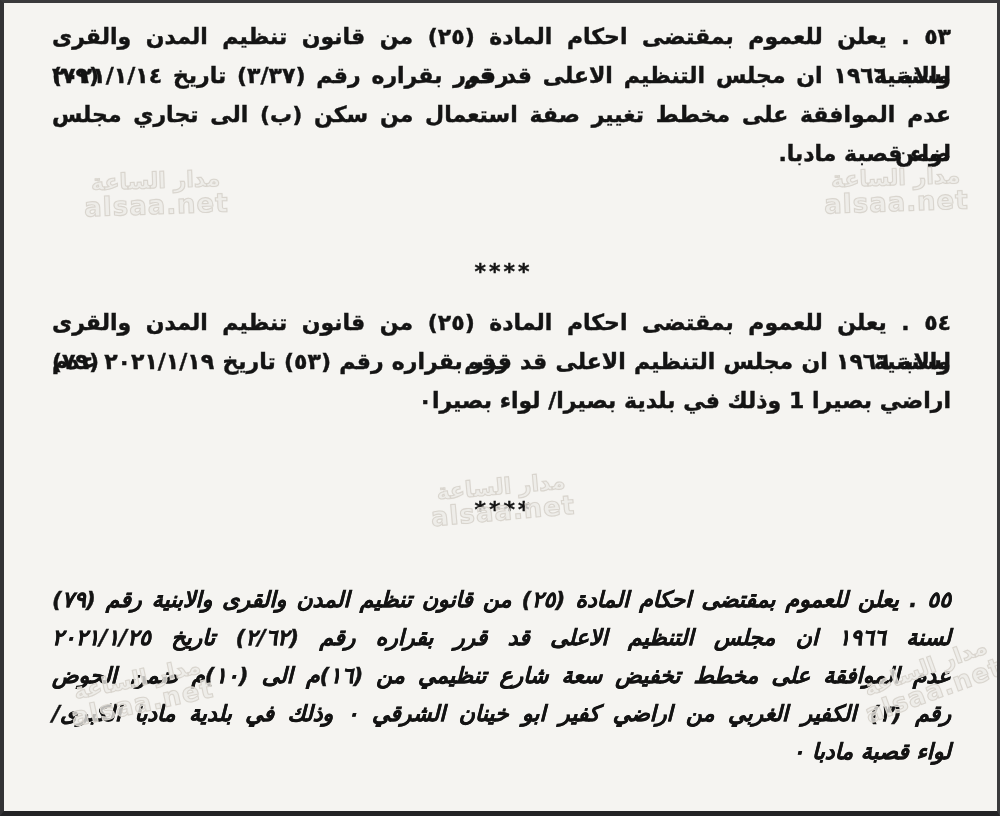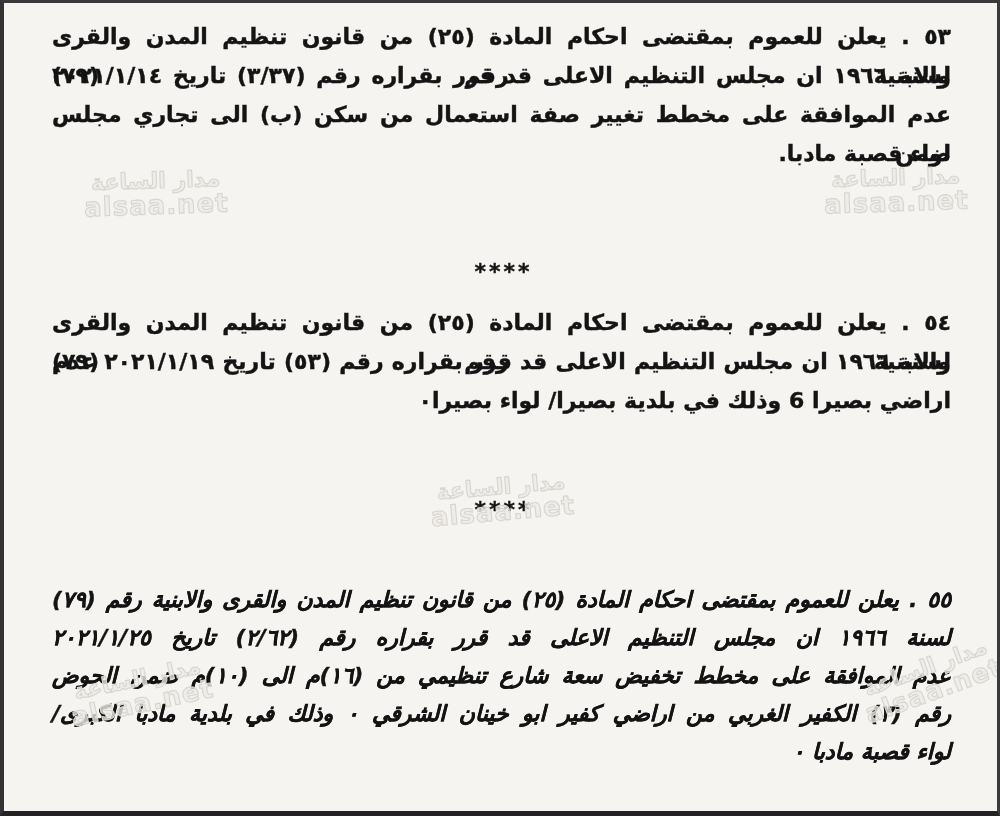--- a/index.html
+++ b/index.html
@@ -89,21 +89,21 @@
     <div class="line">لسنة ١٩٦٦ ان مجلس التنظيم الاعلى قد قرر بقراره رقم (٣/٣٧) تاريخ ٢٠٢١/١/١٤</div>
     <div class="line">عدم الموافقة على مخطط تغيير صفة استعمال من سكن (ب) الى تجاري مجلس ضمن</div>
     <div class="line last">لواء قصبة مادبا.</div>
   </section>
 
   <div class="separator" style="top:256px">****</div>
 
   <section class="para para-54" style="top:300px">
     <div class="line">٥٤ . يعلن للعموم بمقتضى احكام المادة (٢٥) من قانون تنظيم المدن والقرى والابنية رقم (٧٩)</div>
     <div class="line">لسنة ١٩٦٦ ان مجلس التنظيم الاعلى قد قرر بقراره رقم (٥٣) تاريخ ٢٠٢١/١/١٩ عدم</div>
-    <div class="line last">اراضي بصيرا 6 وذلك في بلدية بصيرا/ لواء بصيرا٠</div>
+    <div class="line last">اراضي بصيرا 1 وذلك في بلدية بصيرا/ لواء بصيرا٠</div>
   </section>
 
   <div class="separator" style="top:494px">****</div>
 
   <section class="para para-55" style="top:578px">
     <div class="line">٥٥ . يعلن للعموم بمقتضى احكام المادة (٢٥) من قانون تنظيم المدن والقرى والابنية رقم (٧٩)</div>
     <div class="line">لسنة ١٩٦٦ ان مجلس التنظيم الاعلى قد قرر بقراره رقم (٢/٦٢) تاريخ ٢٠٢١/١/٢٥</div>
     <div class="line">عدم الموافقة على مخطط تخفيض سعة شارع تنظيمي من (١٦)م الى (١٠)م ضمن الحوض</div>
     <div class="line">رقم (٣) الكفير الغربي من اراضي كفير ابو خينان الشرقي ٠ وذلك في بلدية مادبا الكبرى/</div>
     <div class="line last">لواء قصبة مادبا ٠</div>

